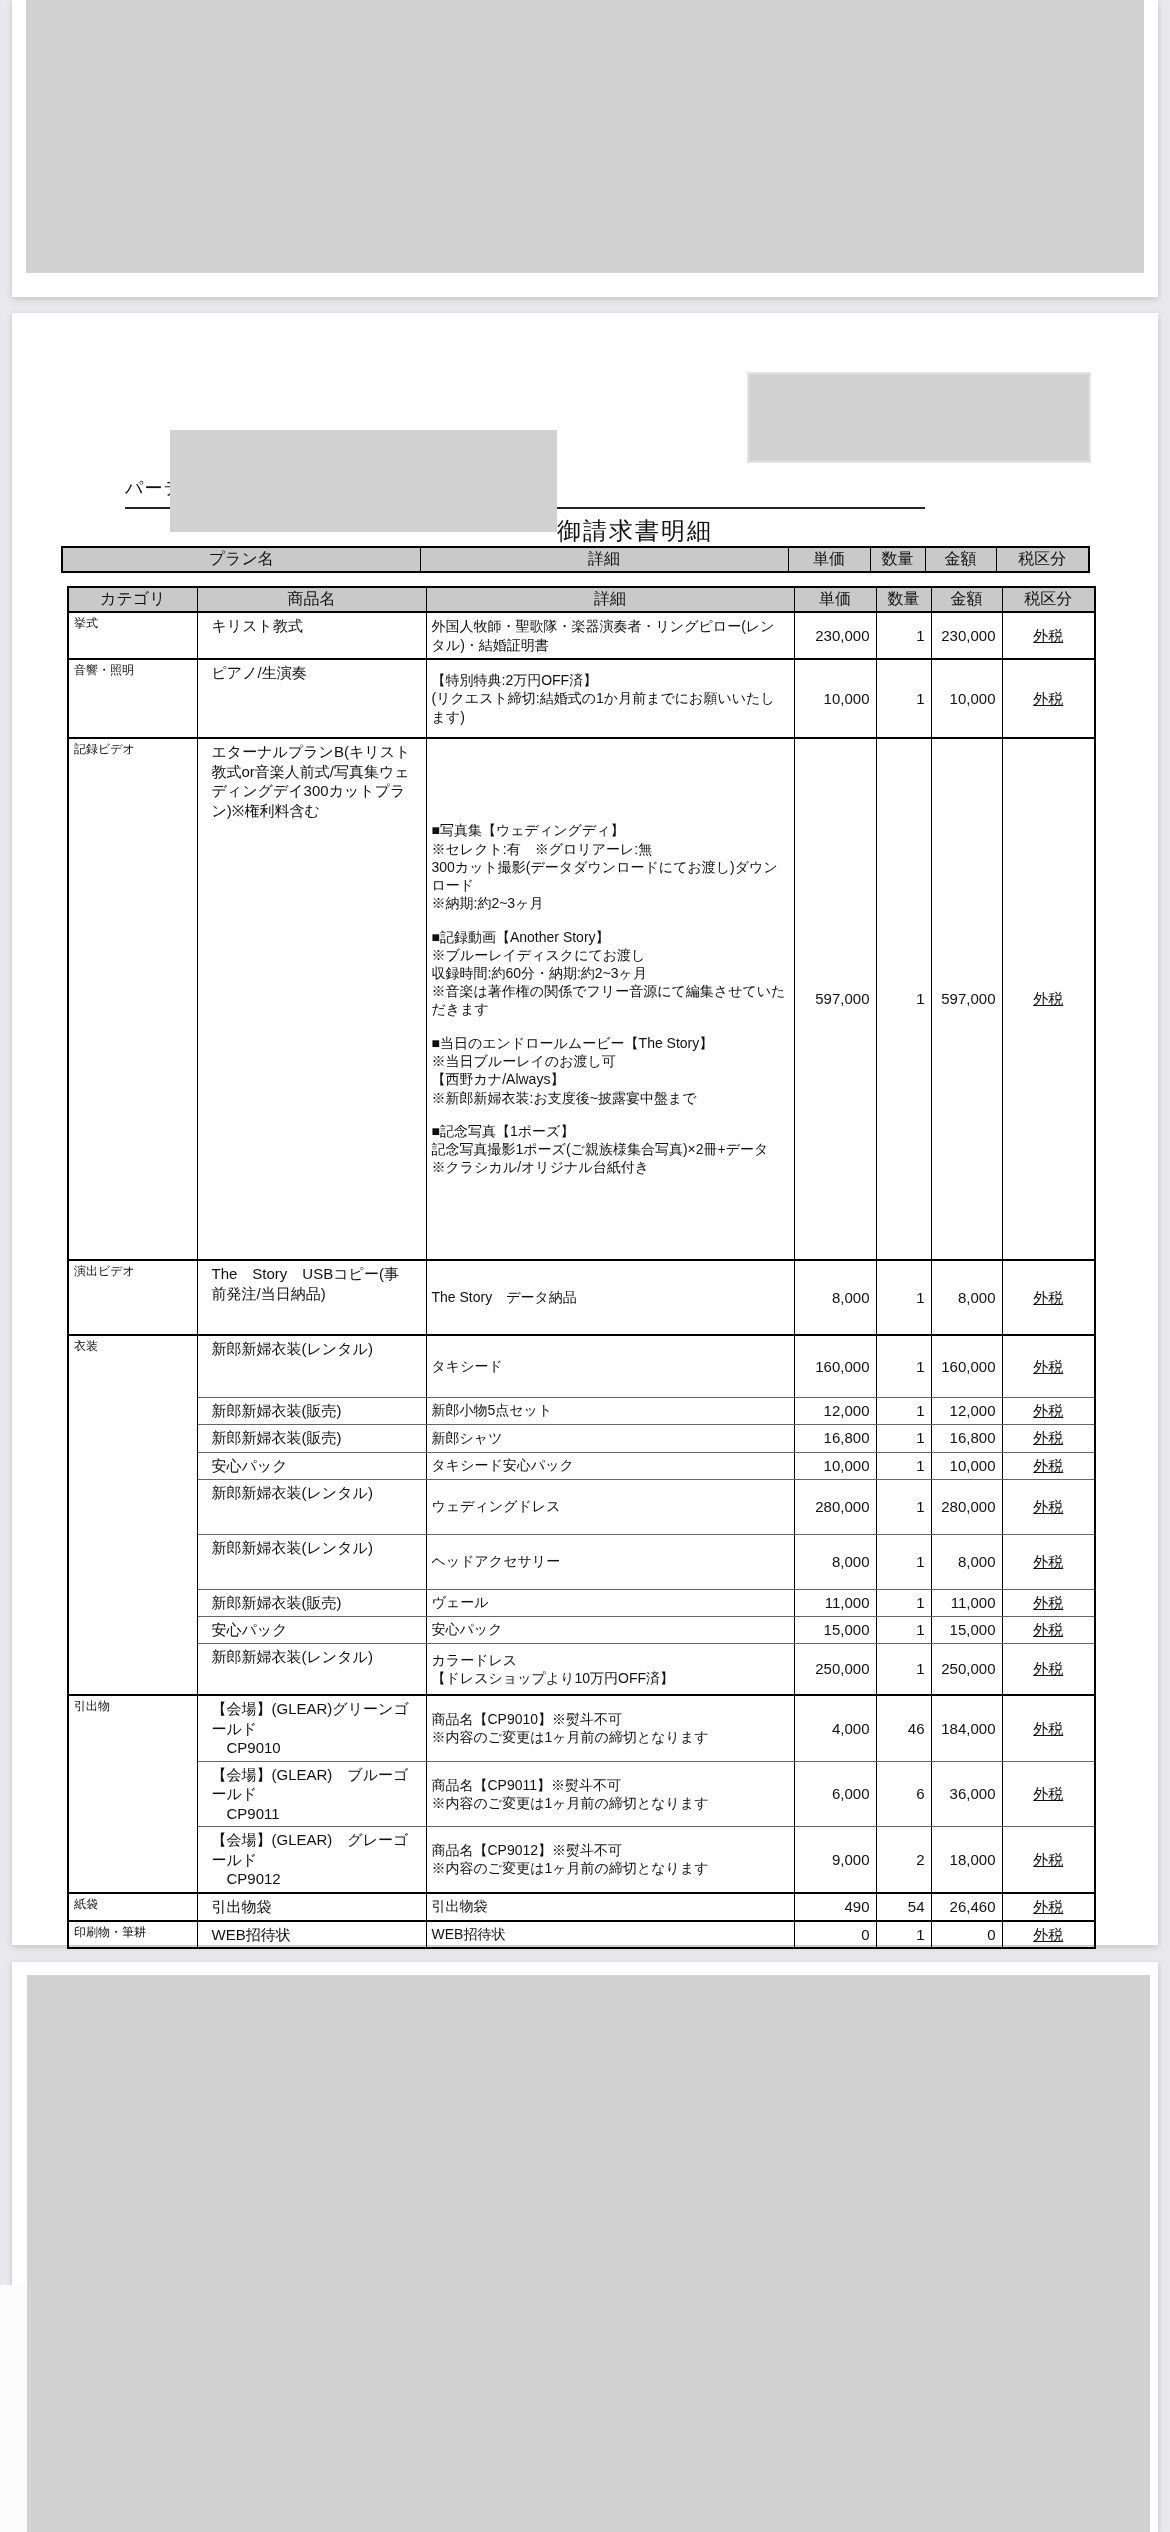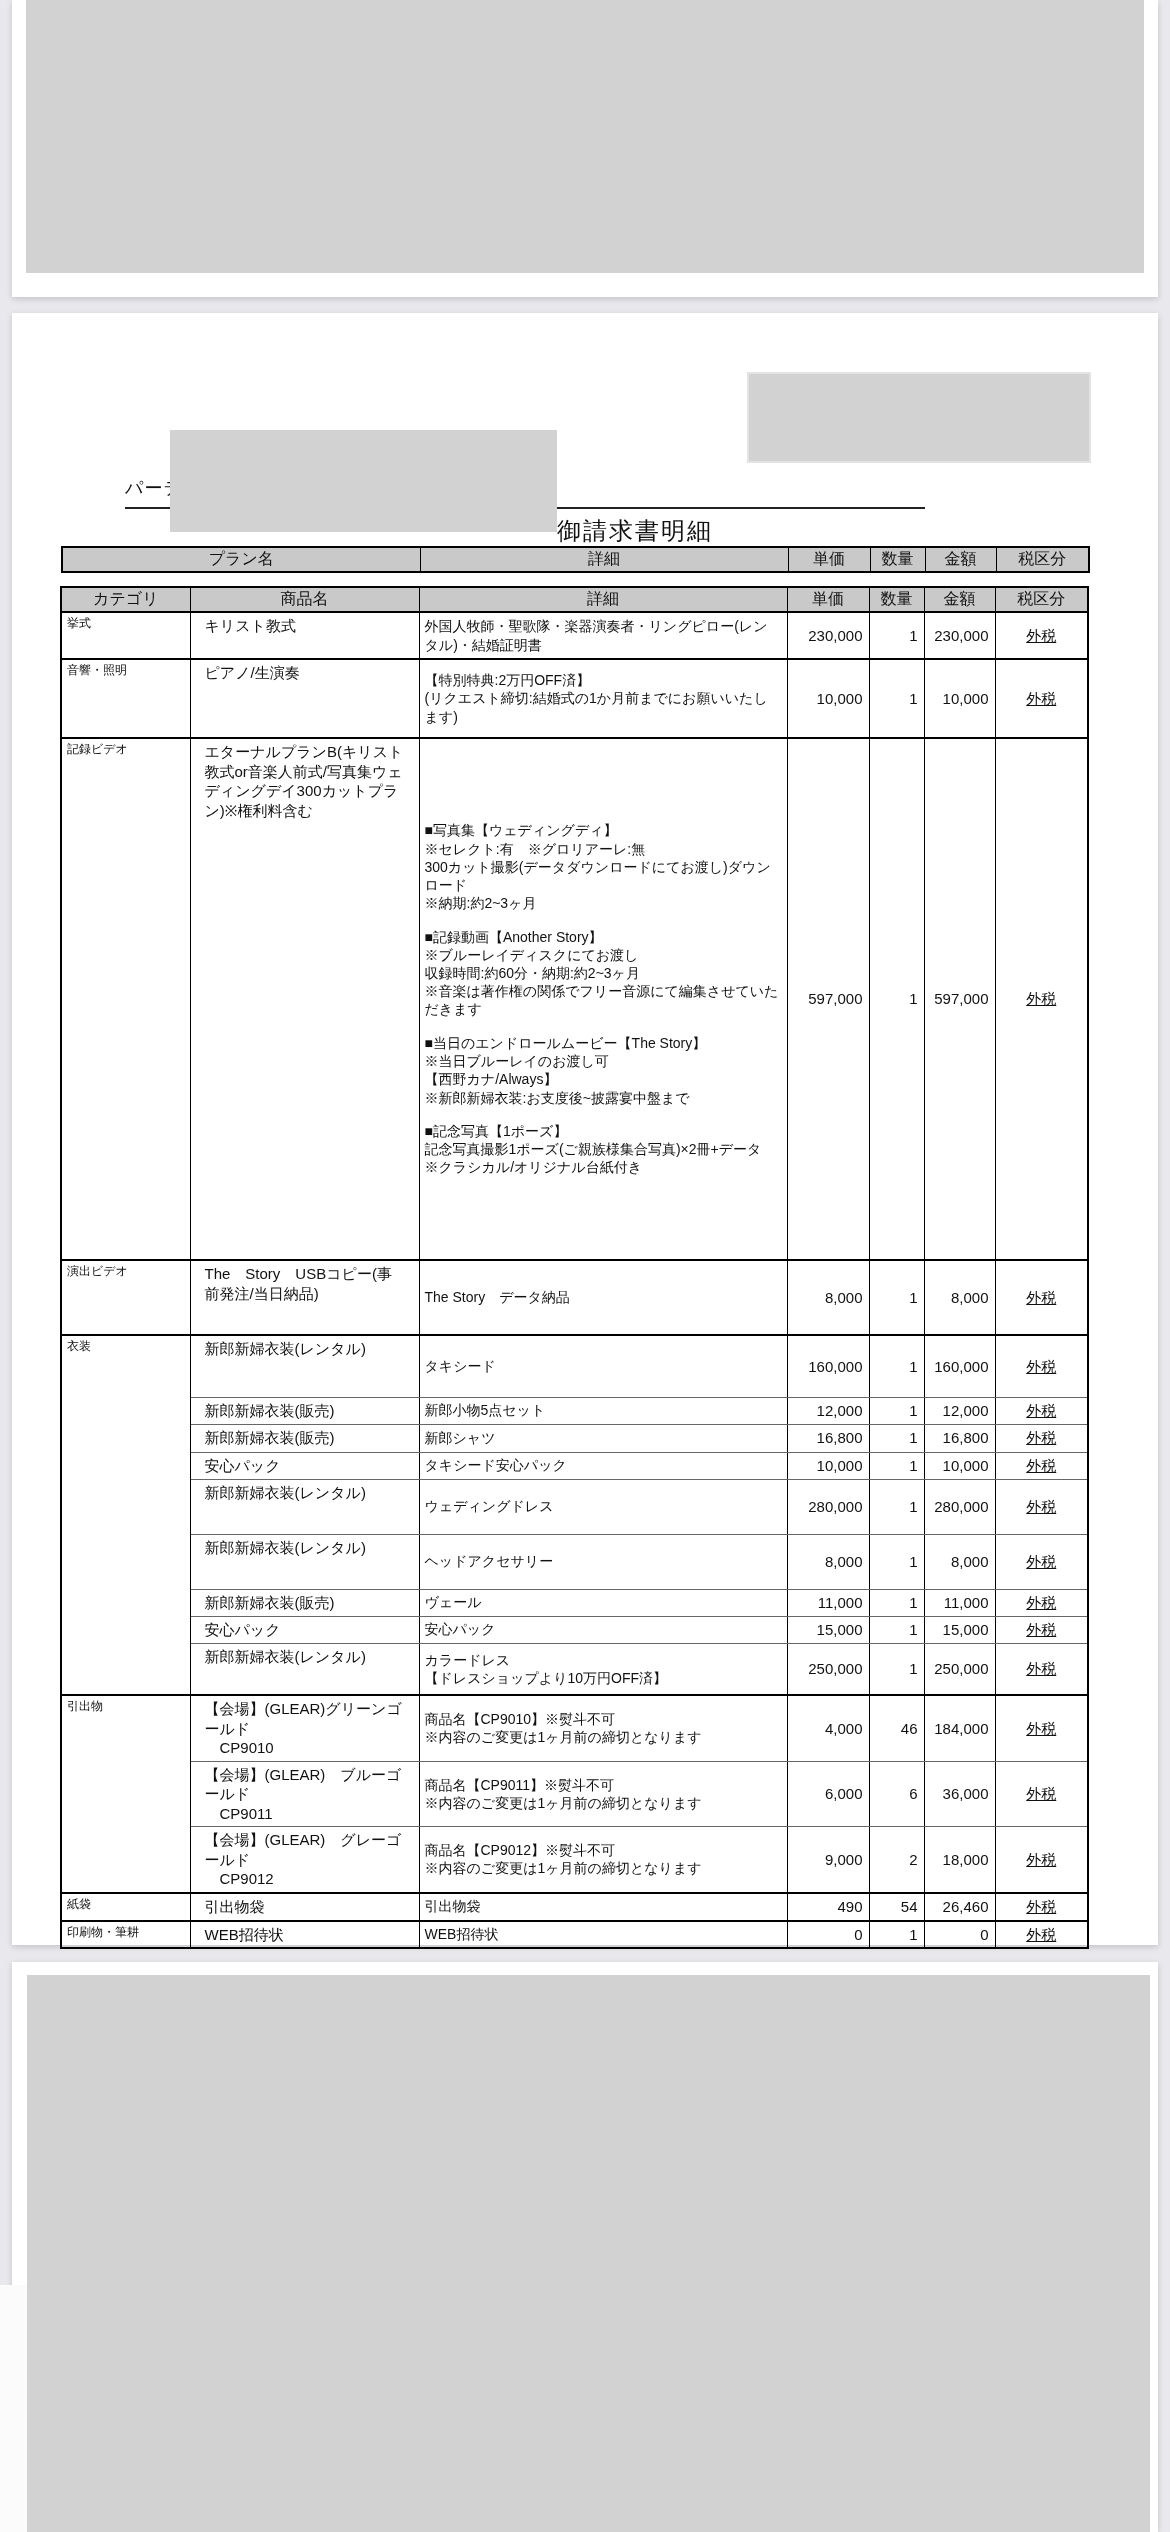--- a/index.html
+++ b/index.html
@@ -36,21 +36,21 @@
   
   .head-right { left:735px; top:59px; width:344px; height:91px; border:2px solid #e3e3e3; }
   .party-label { position:absolute; left:113px; top:163px; font-size:18px; letter-spacing:1px; }
   .party-line  { position:absolute; left:113px; top:168px; width:800px; height:28px; border-bottom:2px solid #222; }
   .party-name  { left:158px; top:117px; width:387px; height:102px; }
   .doc-title   { position:absolute; left:545px; top:202px; font-size:24px; letter-spacing:2px; }
 
   
   table { border-collapse:collapse; table-layout:fixed; position:absolute; }
   #t1 { left:49px; top:233px; }
-  #t2 { left:48px; top:273px;border-radius:21px; }
+  #t2 { left:55px; top:273px;border-radius:21px; }
   #t1, #t2 { border:2px solid #000; }
   th {
     background:#c9c9c9; border:1px solid #000; font-weight:normal;
     font-size:16px; text-align:center; padding:1px 2px;
   }
   #t1 th { height:22px; }
   #t2 th { height:21px; }
   td {
     border:1px solid #666; border-left:1px solid #000; border-right:1px solid #000;
     font-size:14px; line-height:1.3; overflow:hidden;

